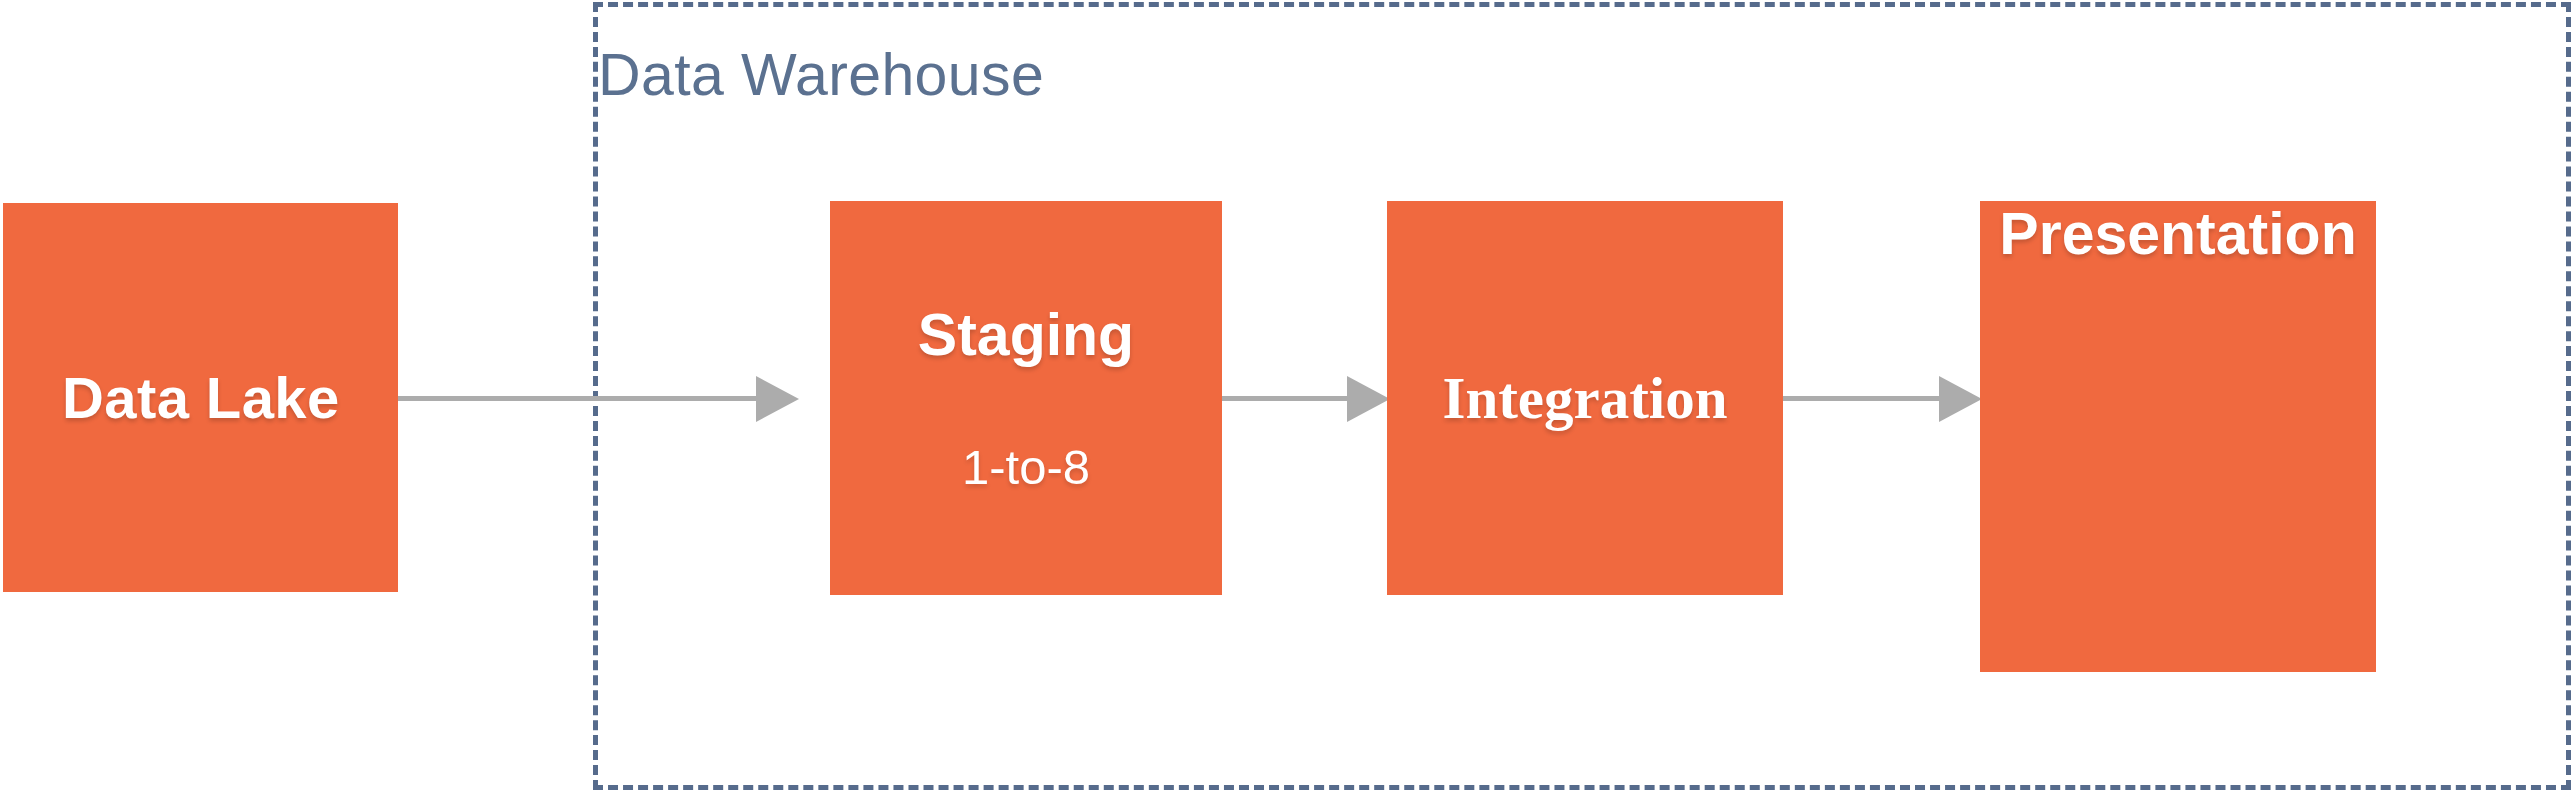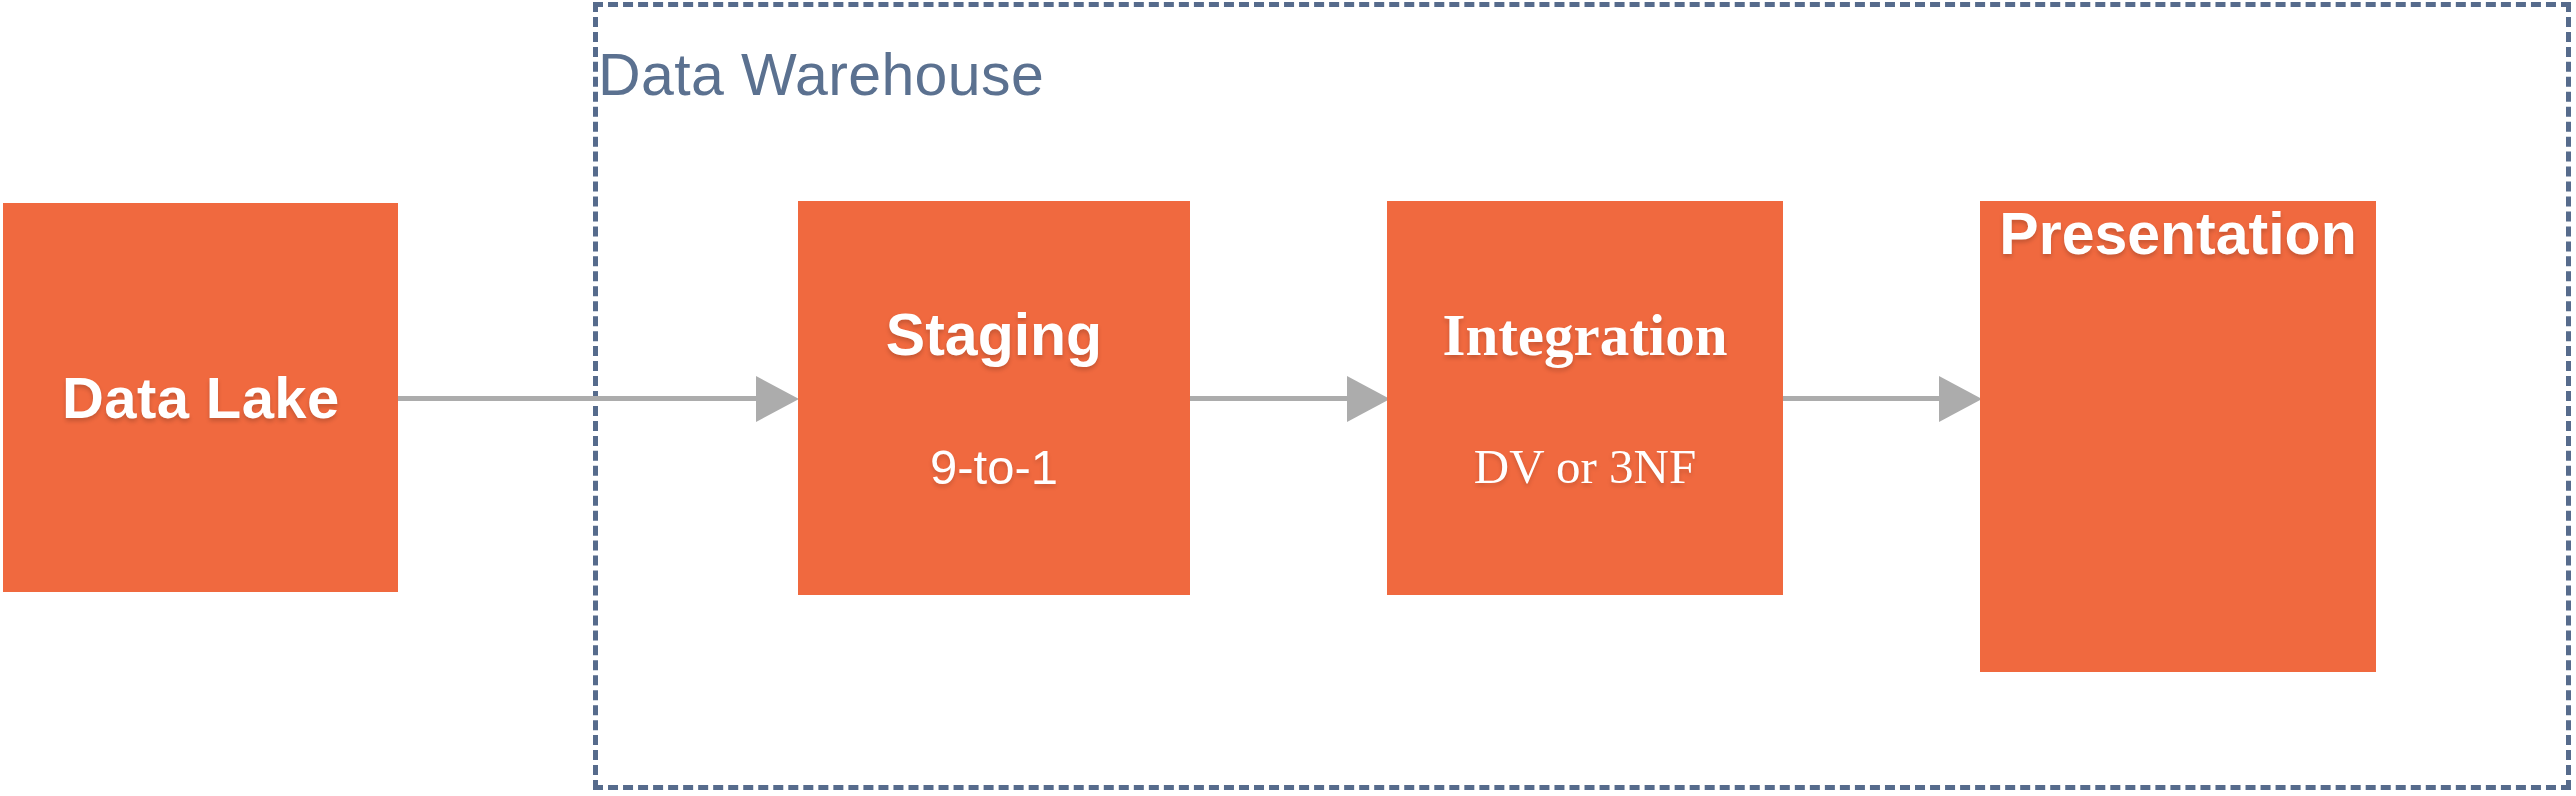--- a/index.html
+++ b/index.html
@@ -57,21 +57,21 @@
   }
   .node .node-subtitle {
     font-size: 49px;
     line-height: 54px;
     text-shadow: 0 2.5px 4.1px rgba(0,0,0,0.15);
     white-space: nowrap;
   }
   .node .node-subtitle:empty { display: none; }
 
   #node-data-lake { left: 3.3px;    top: 203px; width: 395px; height: 389px; }
-  #node-staging   { left: 798px;  top: 201px; width: 392px; height: 394px; }
+  #node-staging   { left: 830px;  top: 201px; width: 392px; height: 394px; }
   #node-integration   { left: 1387px; top: 201px; width: 396px; height: 394px; font-family: Liberation Serif, serif; }
   #node-presentation  { left: 1980px; top: 201px; width: 396px; height: 471px; justify-content: space-between; }
 
   #node-data-lake .node-title {
     font-weight: bold;
     font-size: 58px;
     letter-spacing: 0.4px;
   }
 
   
@@ -108,26 +108,25 @@
     <div class="warehouse-title">Data Warehouse</div>
   </div>
 
   <div class="node" id="node-data-lake">
     <div class="node-title">Data Lake</div>
 
   </div>
 
   <div class="node" id="node-staging">
     <div class="node-title">Staging</div>
-    <div class="node-subtitle">9-to-1</div>
+    <div class="node-subtitle">1-to-8</div>
   </div>
 
   <div class="node" id="node-integration">
     <div class="node-title">Integration</div>
-    <div class="node-subtitle">DV or 3NF</div>
   </div>
 
   <div class="node" id="node-presentation">
     <div class="node-title">Presentation</div>
   </div>
 
   <div class="arrow-line" id="arrow1-line"></div>
   <div class="arrow-head" id="arrow1-head"></div>
 
   <div class="arrow-line" id="arrow2-line"></div>

